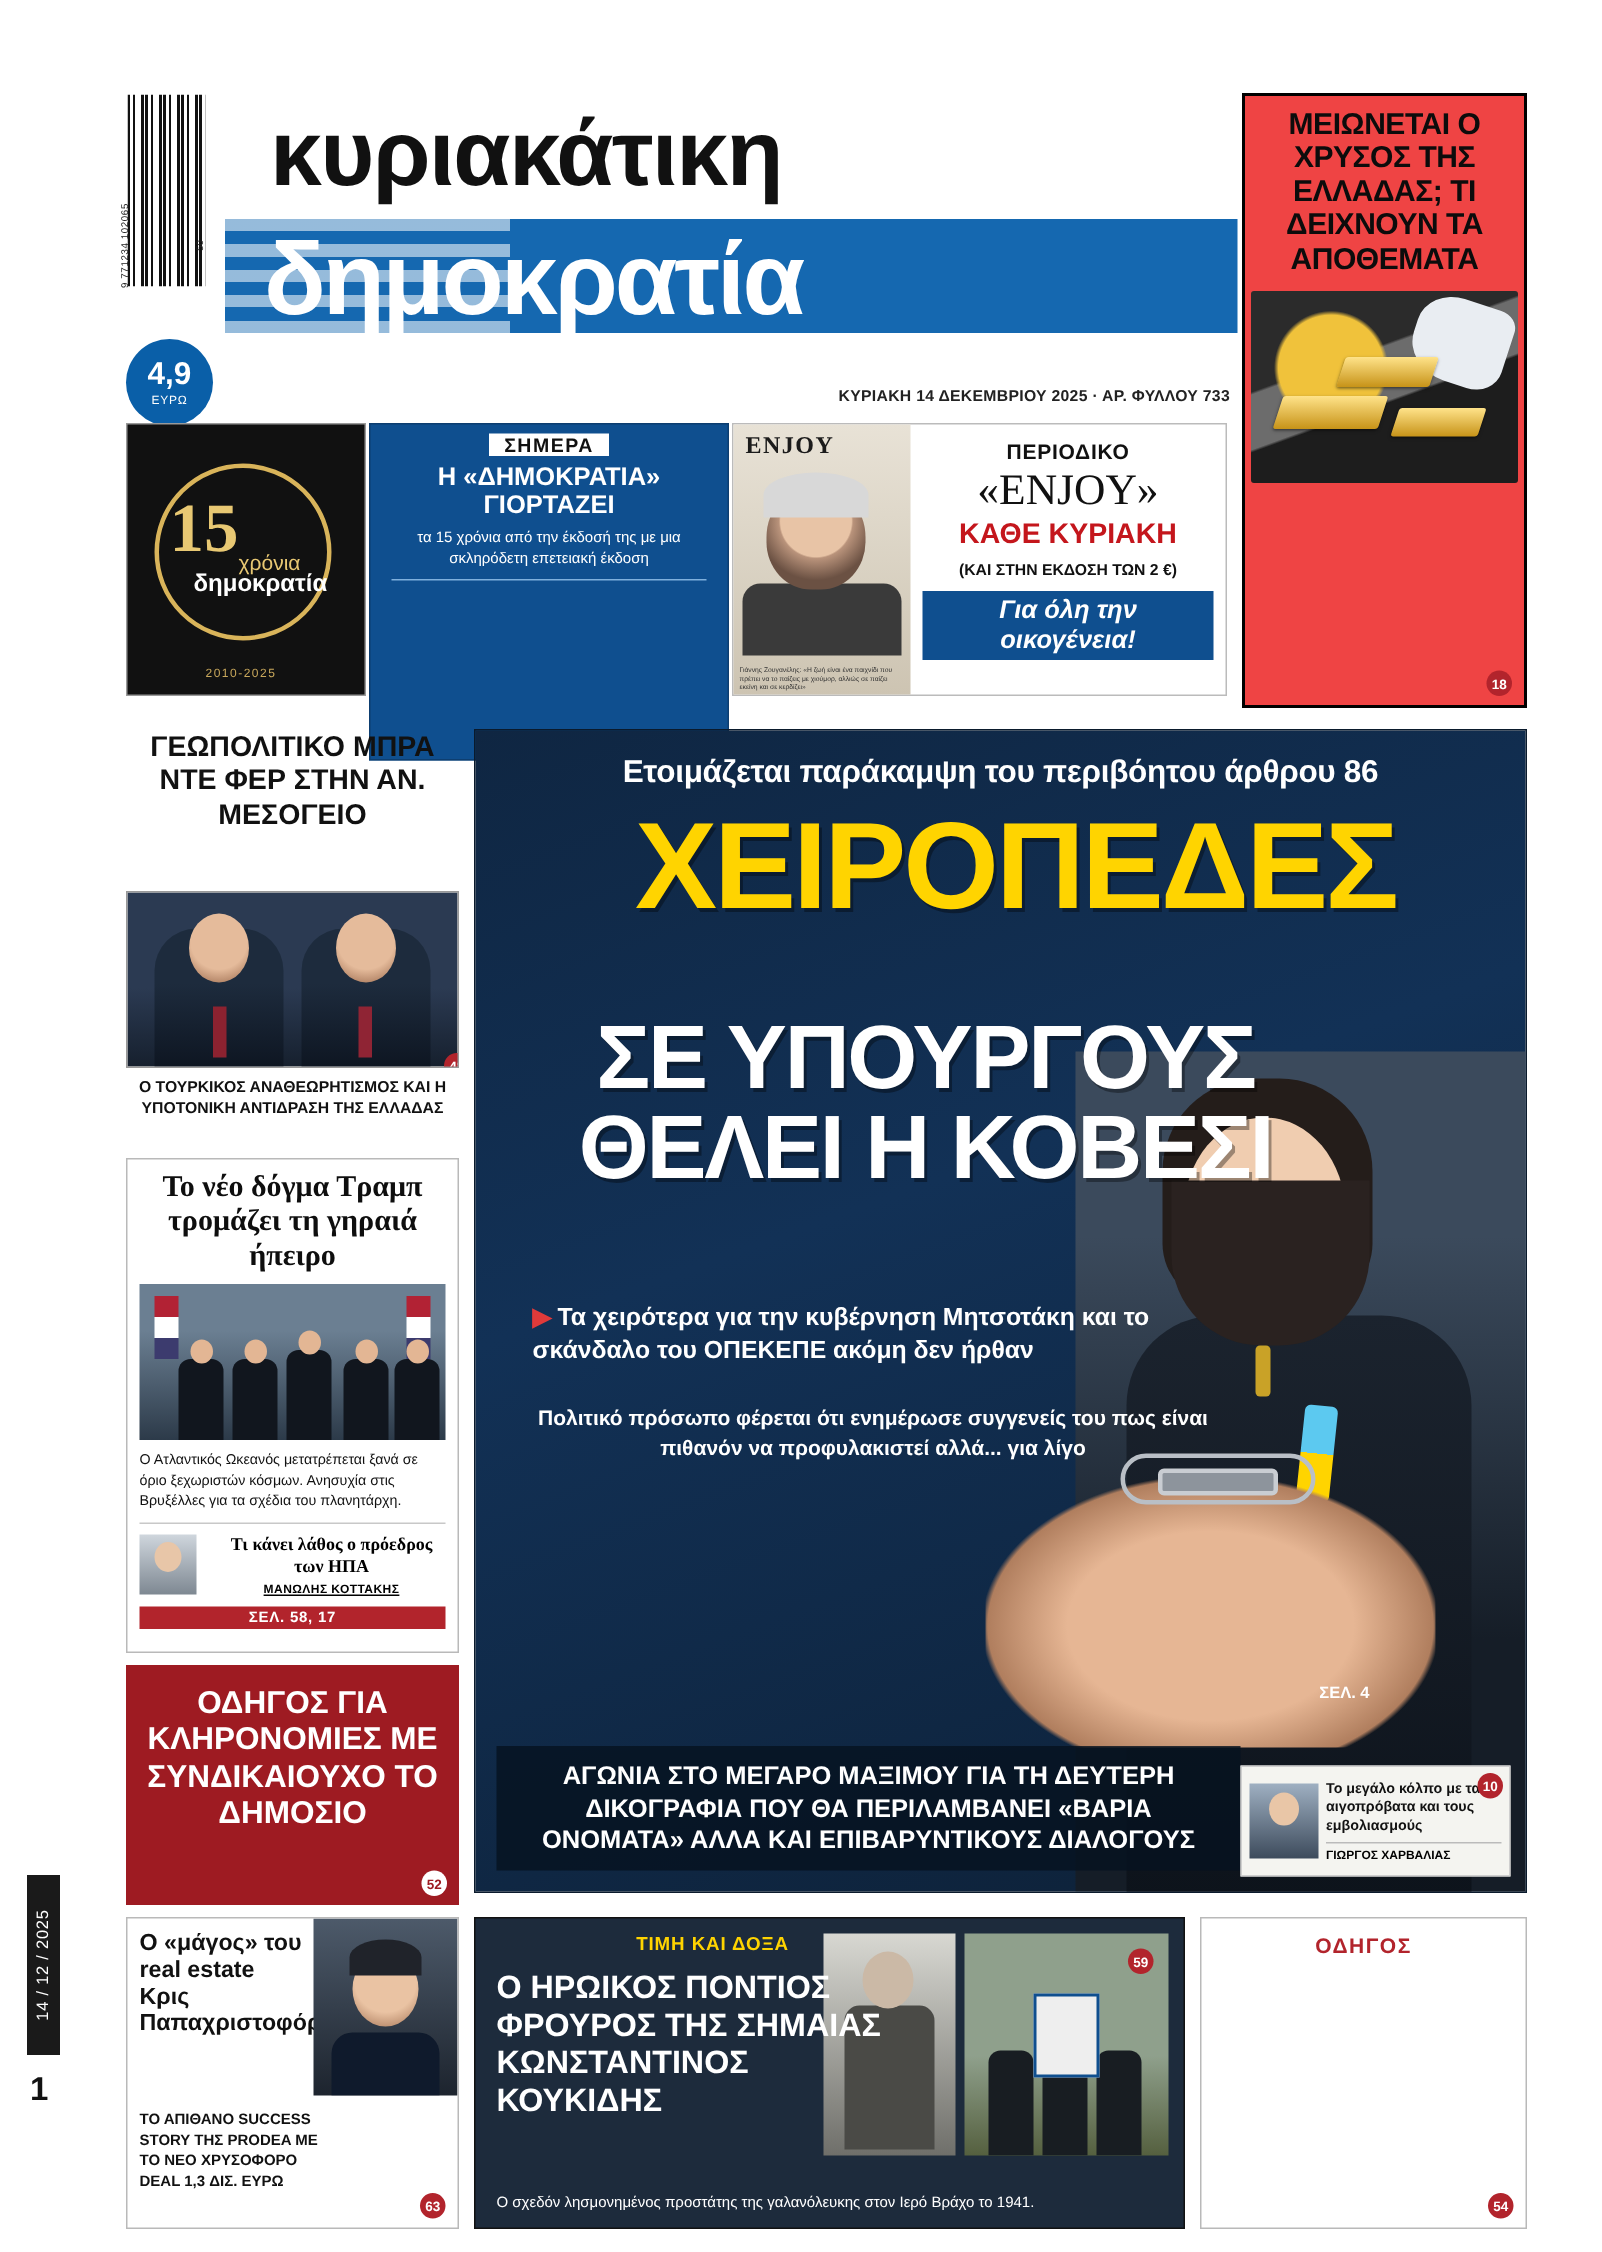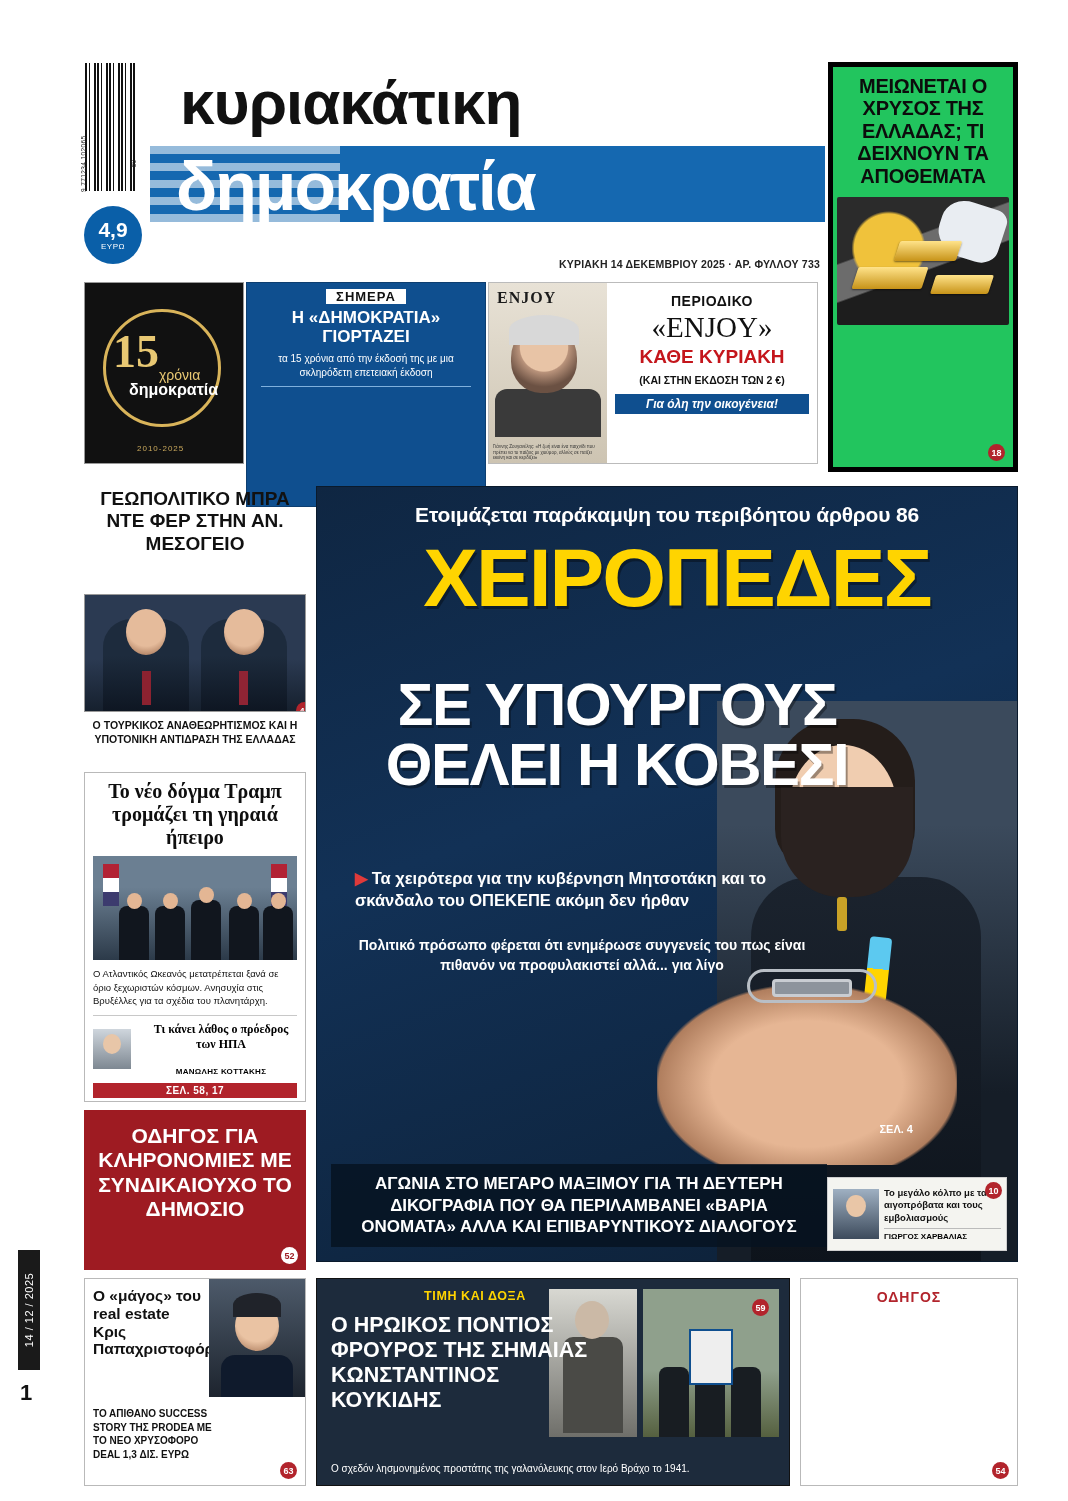--- a/index.html
+++ b/index.html
@@ -39,21 +39,21 @@
     font-size: 6.5px; color: #222; writing-mode: vertical-rl; transform: rotate(180deg);
     letter-spacing: .4px;
   }
   .barcode-txt2 {
     position: absolute; left: 130px; top: 160px; width: 12px;
     font-size: 6.5px; color: #222; writing-mode: vertical-rl; transform: rotate(180deg);
   }
 
   
   .price {
-    position: absolute; left: 84px; top: 206px;
+    position: absolute; left: 84px; top: 226px;
     width: 58px; height: 58px; border-radius: 50%;
     background: #0a5fa8; color: #fff;
     display: flex; flex-direction: column; align-items: center; justify-content: center;
     line-height: 1;
   }
   .price .big { font-size: 21px; font-weight: bold; }
   .price .sm { font-size: 8px; margin-top: 3px; letter-spacing: .5px; }
 
   
   .masthead-top {
@@ -78,21 +78,21 @@
   }
   .issue-line {
     position: absolute; left: 420px; top: 258px; width: 400px;
     text-align: right; font-size: 10.5px; font-weight: bold; color: #222;
     letter-spacing: .2px;
   }
 
   
   .gold-box {
     position: absolute; left: 828px; top: 62px; width: 190px; height: 410px;
-    border: 5px solid #000000; background: #22c55e; padding: 8px 4px;
+    border: 2px solid #000000; background: #ef4444; padding: 8px 4px;
   }
   .gold-title {
     font-size: 20px; line-height: 1.12; font-weight: bold; color: #0c0c0c;
     text-align: center; letter-spacing: -.3px;
   }
   .gold-photo {
     margin-top: 10px; height: 128px; border-radius: 2px;
     background:
       radial-gradient(circle at 30% 40%, #f0c23b 0 24%, rgba(0,0,0,0) 26%),
       linear-gradient(160deg,#2b2b2b 0 35%, #6c6c6c 36% 55%, #1d1d1d 56% 100%);
@@ -184,21 +184,21 @@
   .enjoy-right { flex: 1; padding: 10px 8px; text-align: center; }
   .enjoy-l1 { font-size: 14px; font-weight: bold; color: #111; letter-spacing: .5px; }
   .enjoy-l2 {
     font-size: 29px; font-weight: normal; color: #111; font-family: "Liberation Serif", serif;
     margin-top: 2px;
   }
   .enjoy-l3 { font-size: 19px; font-weight: bold; color: #c4161c; margin-top: 2px; }
   .enjoy-l4 { font-size: 10.5px; font-weight: bold; color: #111; margin-top: 6px; }
   .enjoy-l5 {
     margin-top: 8px; background: #0f4f8f; color: #fff; font-style: italic;
-    font-size: 12px; font-weight: bold; padding: 3px 4px;
+    font-size: 17px; font-weight: bold; padding: 3px 4px;
   }
 
   
   .geo-head {
     position: absolute; left: 84px; top: 488px; width: 222px;
     text-align: center; font-size: 19px; font-weight: bold; line-height: 1.18; color: #111;
   }
   .geo-photo {
     position: absolute; left: 84px; top: 594px; width: 222px; height: 118px;
     background: linear-gradient(180deg,#2b3a52 0 55%, #16202e 100%);
@@ -257,21 +257,21 @@
   .trump-av {
     width: 38px; height: 40px; background: linear-gradient(180deg,#cfd6dd,#7e8892);
     position: relative; flex: 0 0 auto;
   }
   .trump-av::after {
     content: ""; position: absolute; left: 10px; top: 5px; width: 18px; height: 20px; border-radius: 50%;
     background: #e8c6a8;
   }
   .trump-kol { flex: 1; text-align: center; }
   .trump-kol .l1 { font-size: 12px; font-weight: bold; line-height: 1.2; font-family: "Liberation Serif", serif; }
-  .trump-kol .l2 { font-size: 8px; font-weight: bold; margin-top: 16px; letter-spacing: .3px; }
+  .trump-kol .l2 { font-size: 8px; font-weight: bold; margin-top: 4px; letter-spacing: .3px; text-decoration: underline; }
   .trump-sel {
     margin-top: 7px; background: #b2242c; color: #fff; font-size: 10px; font-weight: bold;
     text-align: center; padding: 2px 0; letter-spacing: .5px;
   }
 
   .red-box {
     position: absolute; left: 84px; top: 1110px; width: 222px; height: 160px;
     background: #9e1b22; color: #fff; padding: 14px 10px; position: absolute;
   }
   .red-box .t {

